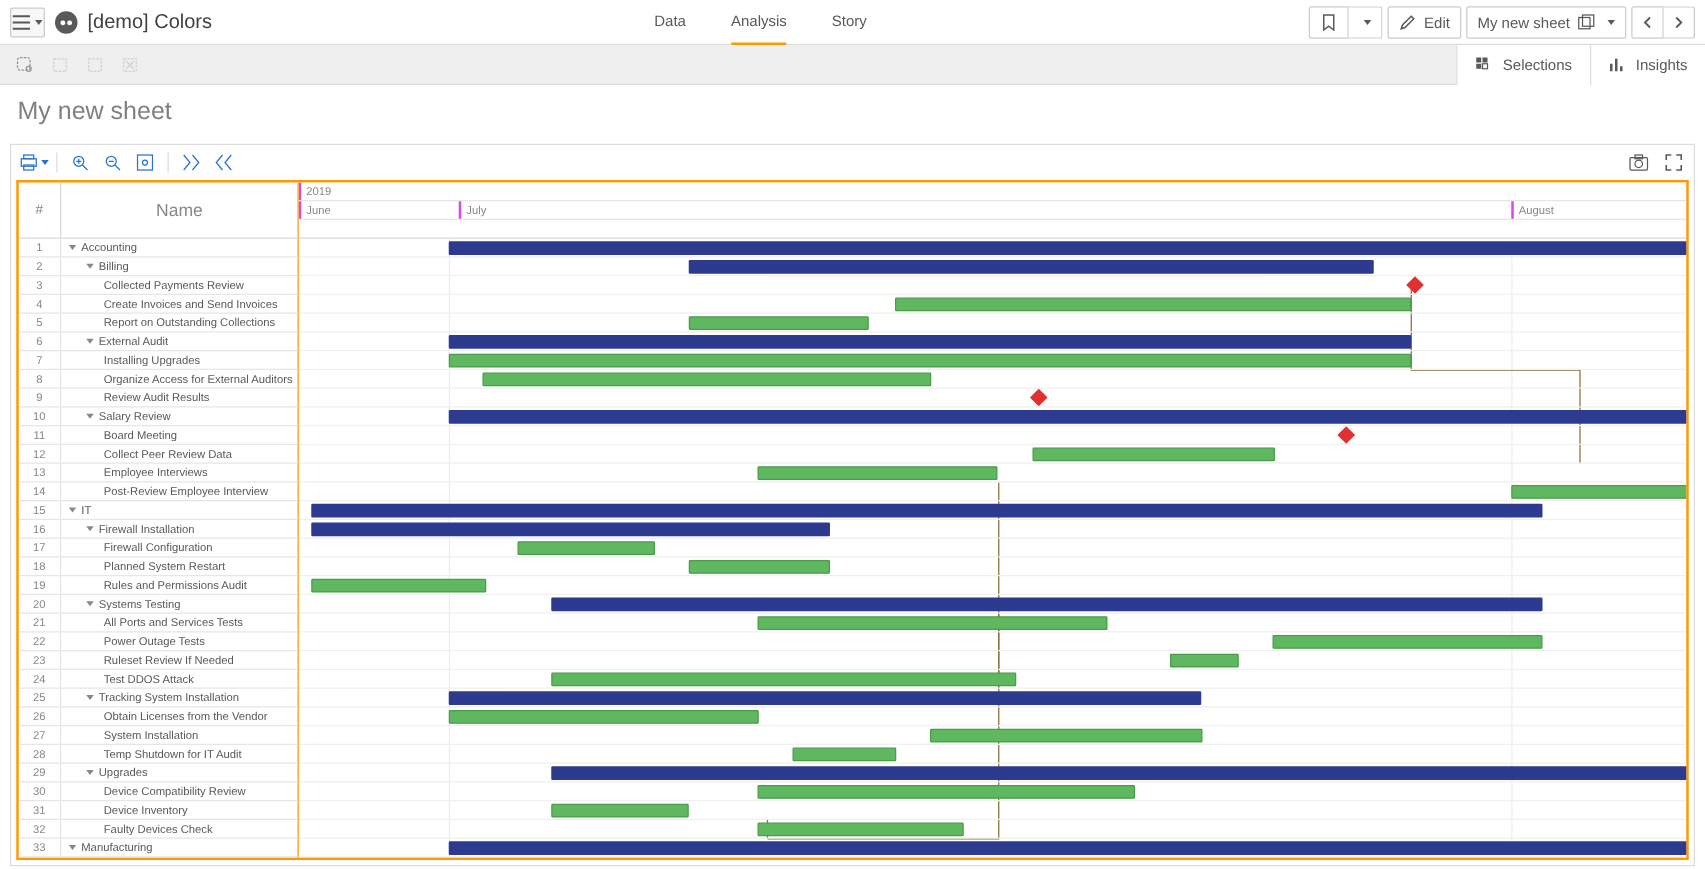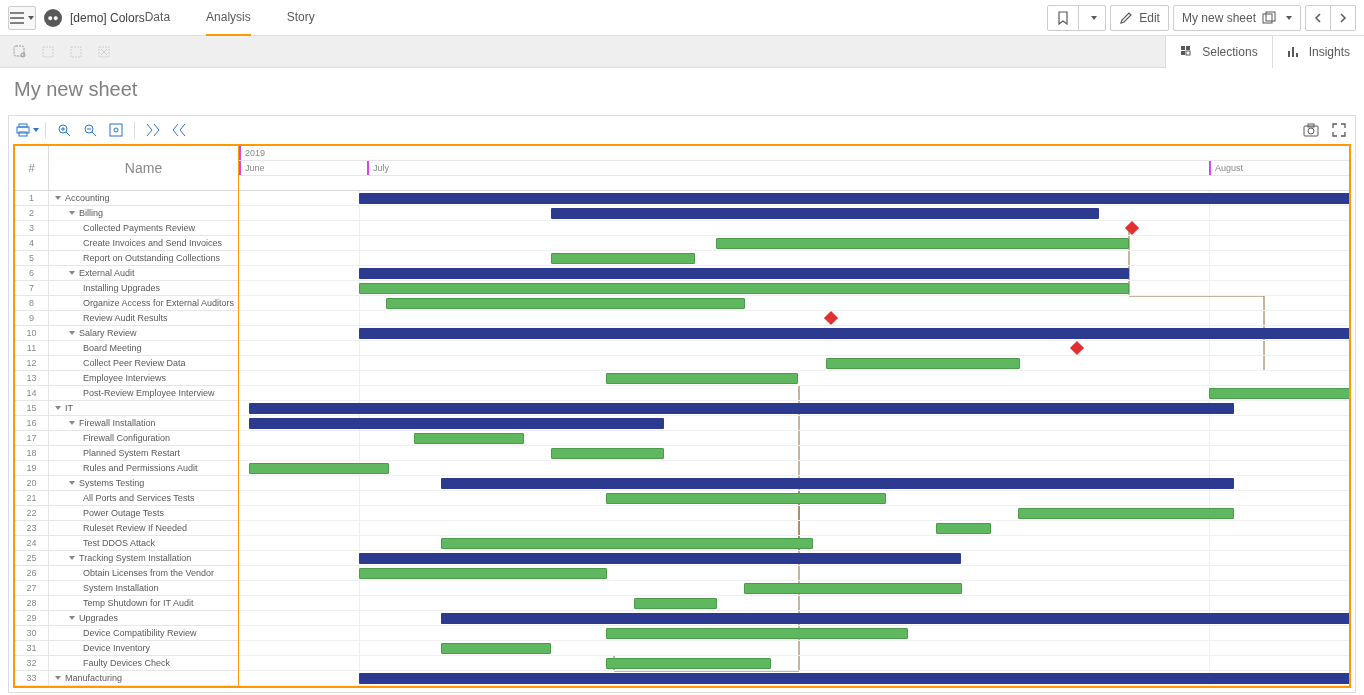--- a/index.html
+++ b/index.html
@@ -4,22 +4,22 @@
 <style>
 * { box-sizing: border-box; margin: 0; padding: 0; }
 body { font-family: -apple-system, BlinkMacSystemFont, "Segoe UI", Arial, sans-serif; font-size: 11px; color: #595959; background: #fff; }
 
 
 .topbar { display: flex; align-items: center; height: 36px; border-bottom: 1px solid #ddd; }
 .topbar-left { display: flex; align-items: center; gap: 8px; padding-left: 8px; flex: 0 0 auto; }
 .menu-btn { display:flex; align-items:center; justify-content:center; width:28px; height:24px; border:1px solid #ccc; border-radius:2px; background:#f7f7f7; cursor:pointer; }
 .caret { width:0;height:0;border-left:3px solid transparent;border-right:3px solid transparent;border-top:4px solid #595959; margin-left:4px;}
 .app-icon { width:18px;height:18px;border-radius:50%;background:#595959;display:flex;align-items:center;justify-content:center;color:#fff;font-size:9px; }
-.app-title { font-size:12px; color:#404040; }
-.topbar-center { flex:1; display:flex; justify-content:flex-start; gap:36px; }
+.app-title { font-size:16px; color:#404040; }
+.topbar-center { flex:1; display:flex; justify-content:center; gap:36px; }
 .nav-tab { font-size:12px; color:#595959; padding:10px 0; cursor:pointer; border-bottom:2px solid transparent; }
 .nav-tab.active { border-bottom:2px solid #ff9900; font-weight:500; }
 .topbar-right { display:flex; align-items:center; gap:4px; padding-right:8px;text-align:right; }
 .tb-btn { display:flex; align-items:center; justify-content:center; height:26px; padding:0 8px; border:1px solid #ccc; background:#fff; border-radius:2px; font-size:12px; cursor:pointer; gap:6px; }
 .tb-group { display:flex; }
 .tb-group .tb-btn { border-radius:0; }
 .tb-group .tb-btn:first-child { border-radius:2px 0 0 2px; }
 .tb-group .tb-btn:last-child { border-radius:0 2px 2px 0; border-left:none; }
 .tb-icon { width:14px; height:14px; }
 

